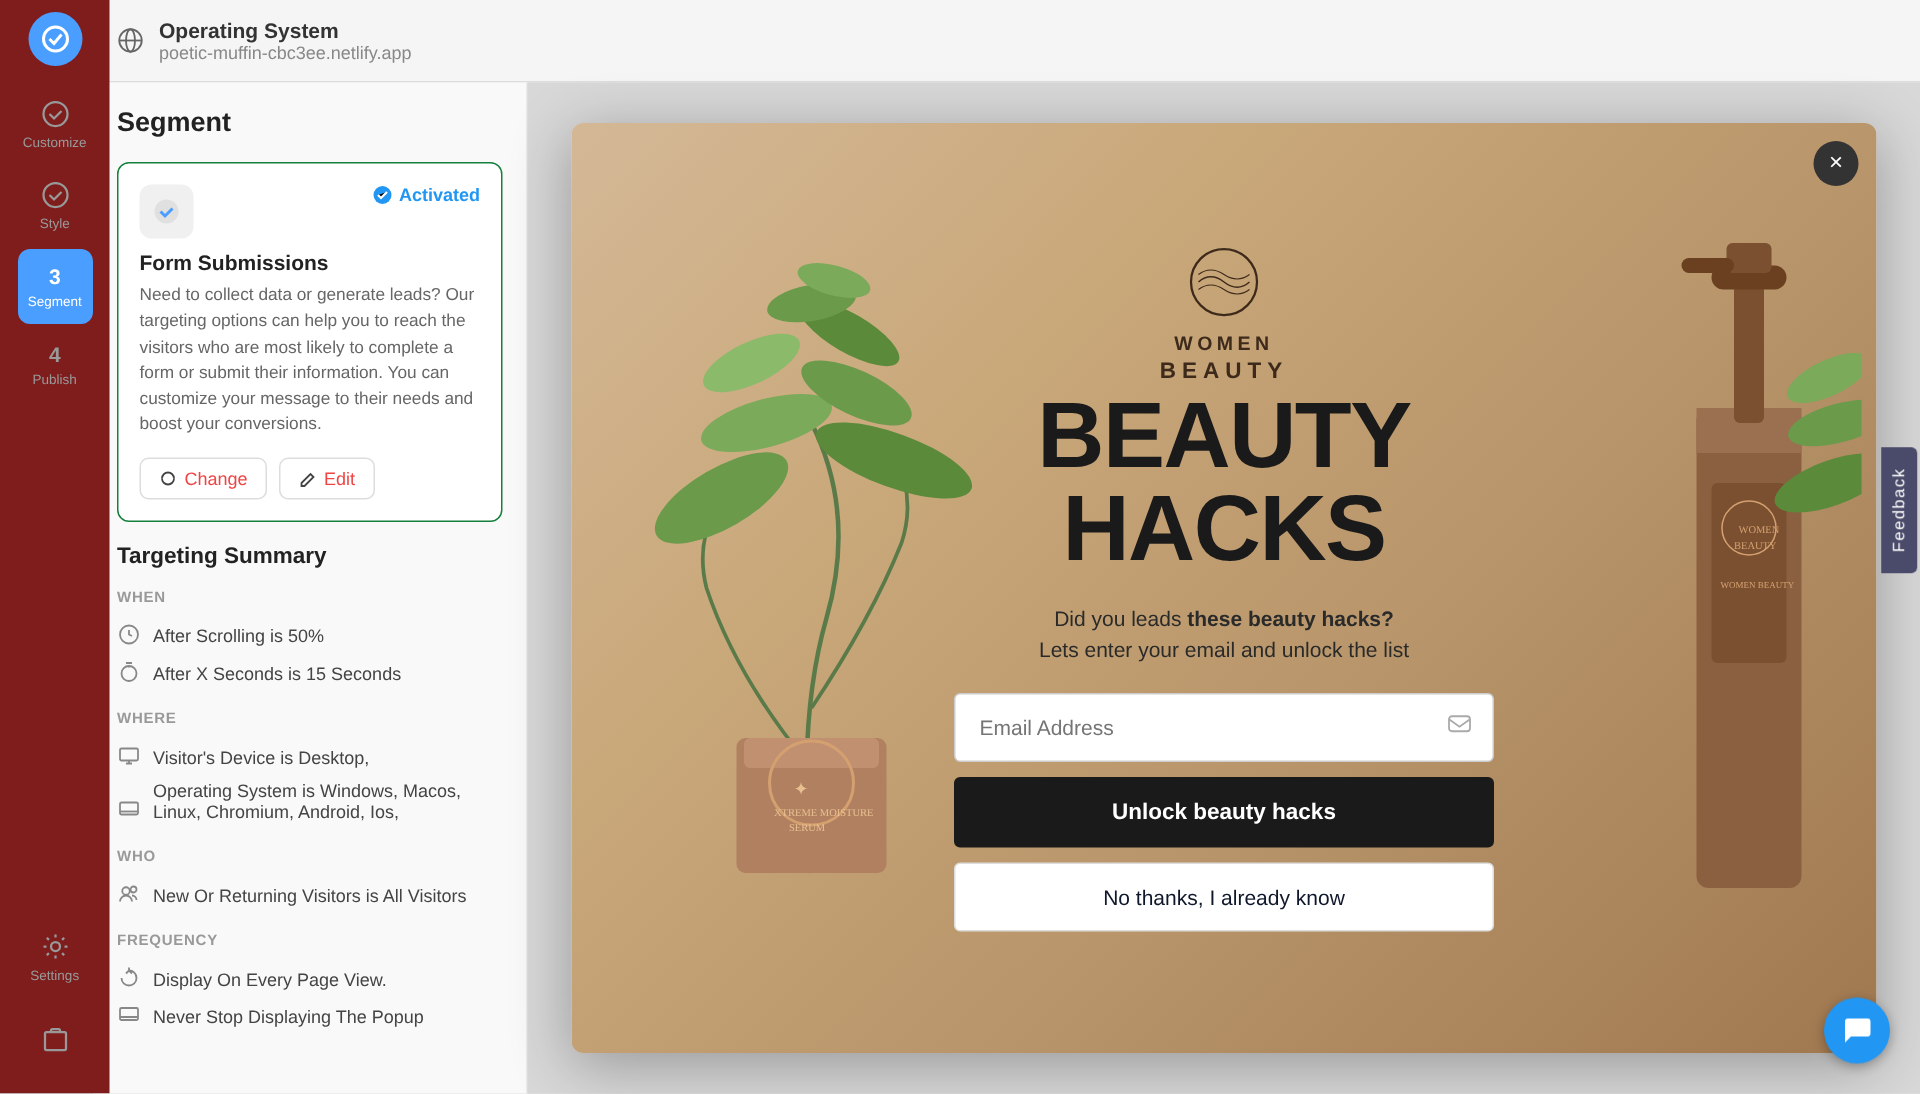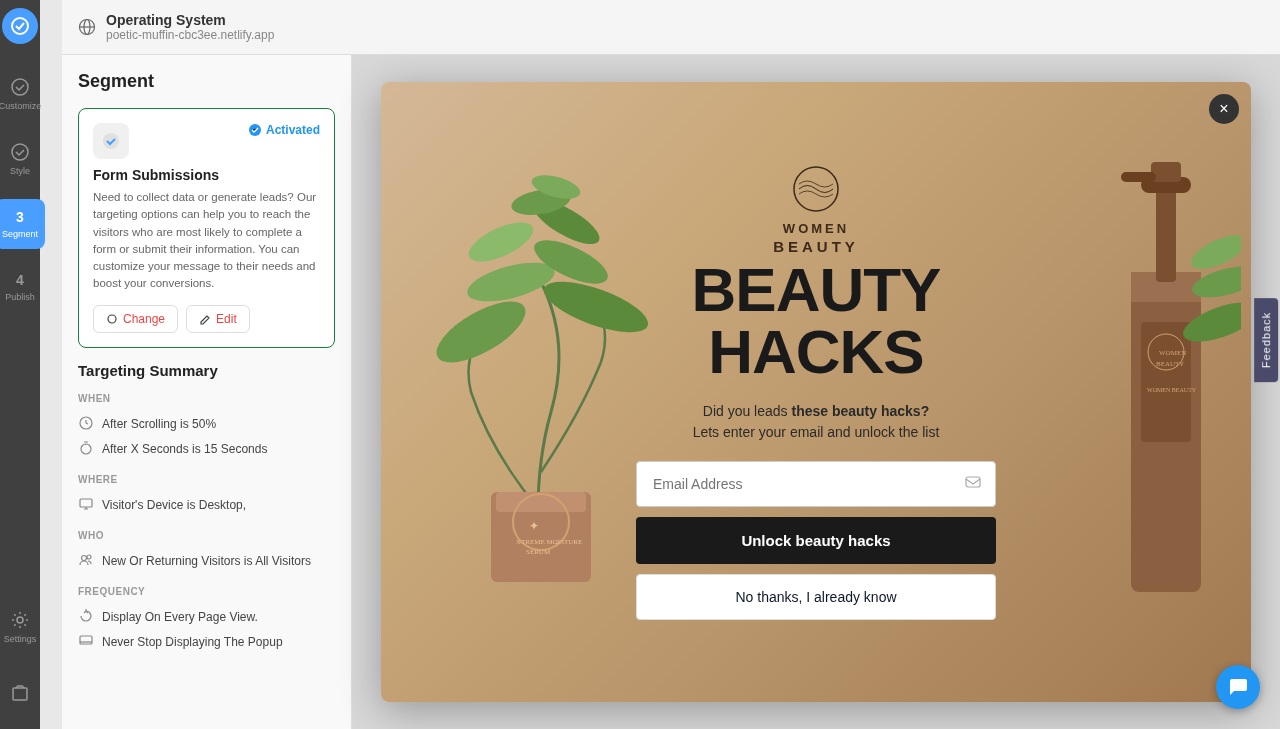--- a/index.html
+++ b/index.html
@@ -1,26 +1,26 @@
 <!DOCTYPE html>
 <html><head>
   <meta charset="utf-8">
   <style>
     * { box-sizing: border-box; margin: 0; padding: 0; }
     body { font-family: -apple-system, BlinkMacSystemFont, 'Segoe UI', sans-serif; background: #e8e8e8; width: 1280px; height: 729px; overflow: hidden; display: flex; }
 
     
     .sidebar-icons {
-      width: 40px;
-      background: #404040;
+      width: 73px;
+      background: #7f1d1d;
       display: flex;
       flex-direction: column;
       align-items: center;
       padding-top: 8px;
-      gap: 11px;
+      gap: 0;
       z-index: 10;
     }
     .sidebar-icon-item {
       width: 62px;
       display: flex;
       flex-direction: column;
       align-items: center;
       padding: 10px 0;
       color: #999;
       font-size: 10px;
@@ -423,20 +423,27 @@
   </div>
 
   <div class="section-label">WHERE</div>
   <div class="targeting-row">
     <svg viewBox="0 0 16 16" fill="none" stroke="#888" stroke-width="1.2">
         <rect x="2" y="3" width="12" height="8" rx="1"></rect>
         <path d="M6 13h4M8 11v2"></path>
       </svg>
     <span>Visitor's Device is Desktop,</span>
   </div>
+  <div class="targeting-row">
+    <svg viewBox="0 0 16 16" fill="none" stroke="#888" stroke-width="1.2">
+        <rect x="2" y="3" width="12" height="8" rx="1"></rect>
+        <path d="M2 9h12"></path>
+      </svg>
+    <span>Operating System is Windows, Macos, Linux, Chromium, Android, Ios,</span>
+  </div>
 
   <div class="section-label">WHO</div>
   <div class="targeting-row">
     <svg viewBox="0 0 16 16" fill="none" stroke="#888" stroke-width="1.2">
         <circle cx="6" cy="6" r="2.5"></circle>
         <path d="M2 13c0-2.2 1.8-4 4-4s4 1.8 4 4"></path>
         <circle cx="11" cy="5" r="2"></circle>
         <path d="M13 12c0-1.7-1.3-3-3-3"></path>
       </svg>
     <span>New Or Returning Visitors is All Visitors</span>

